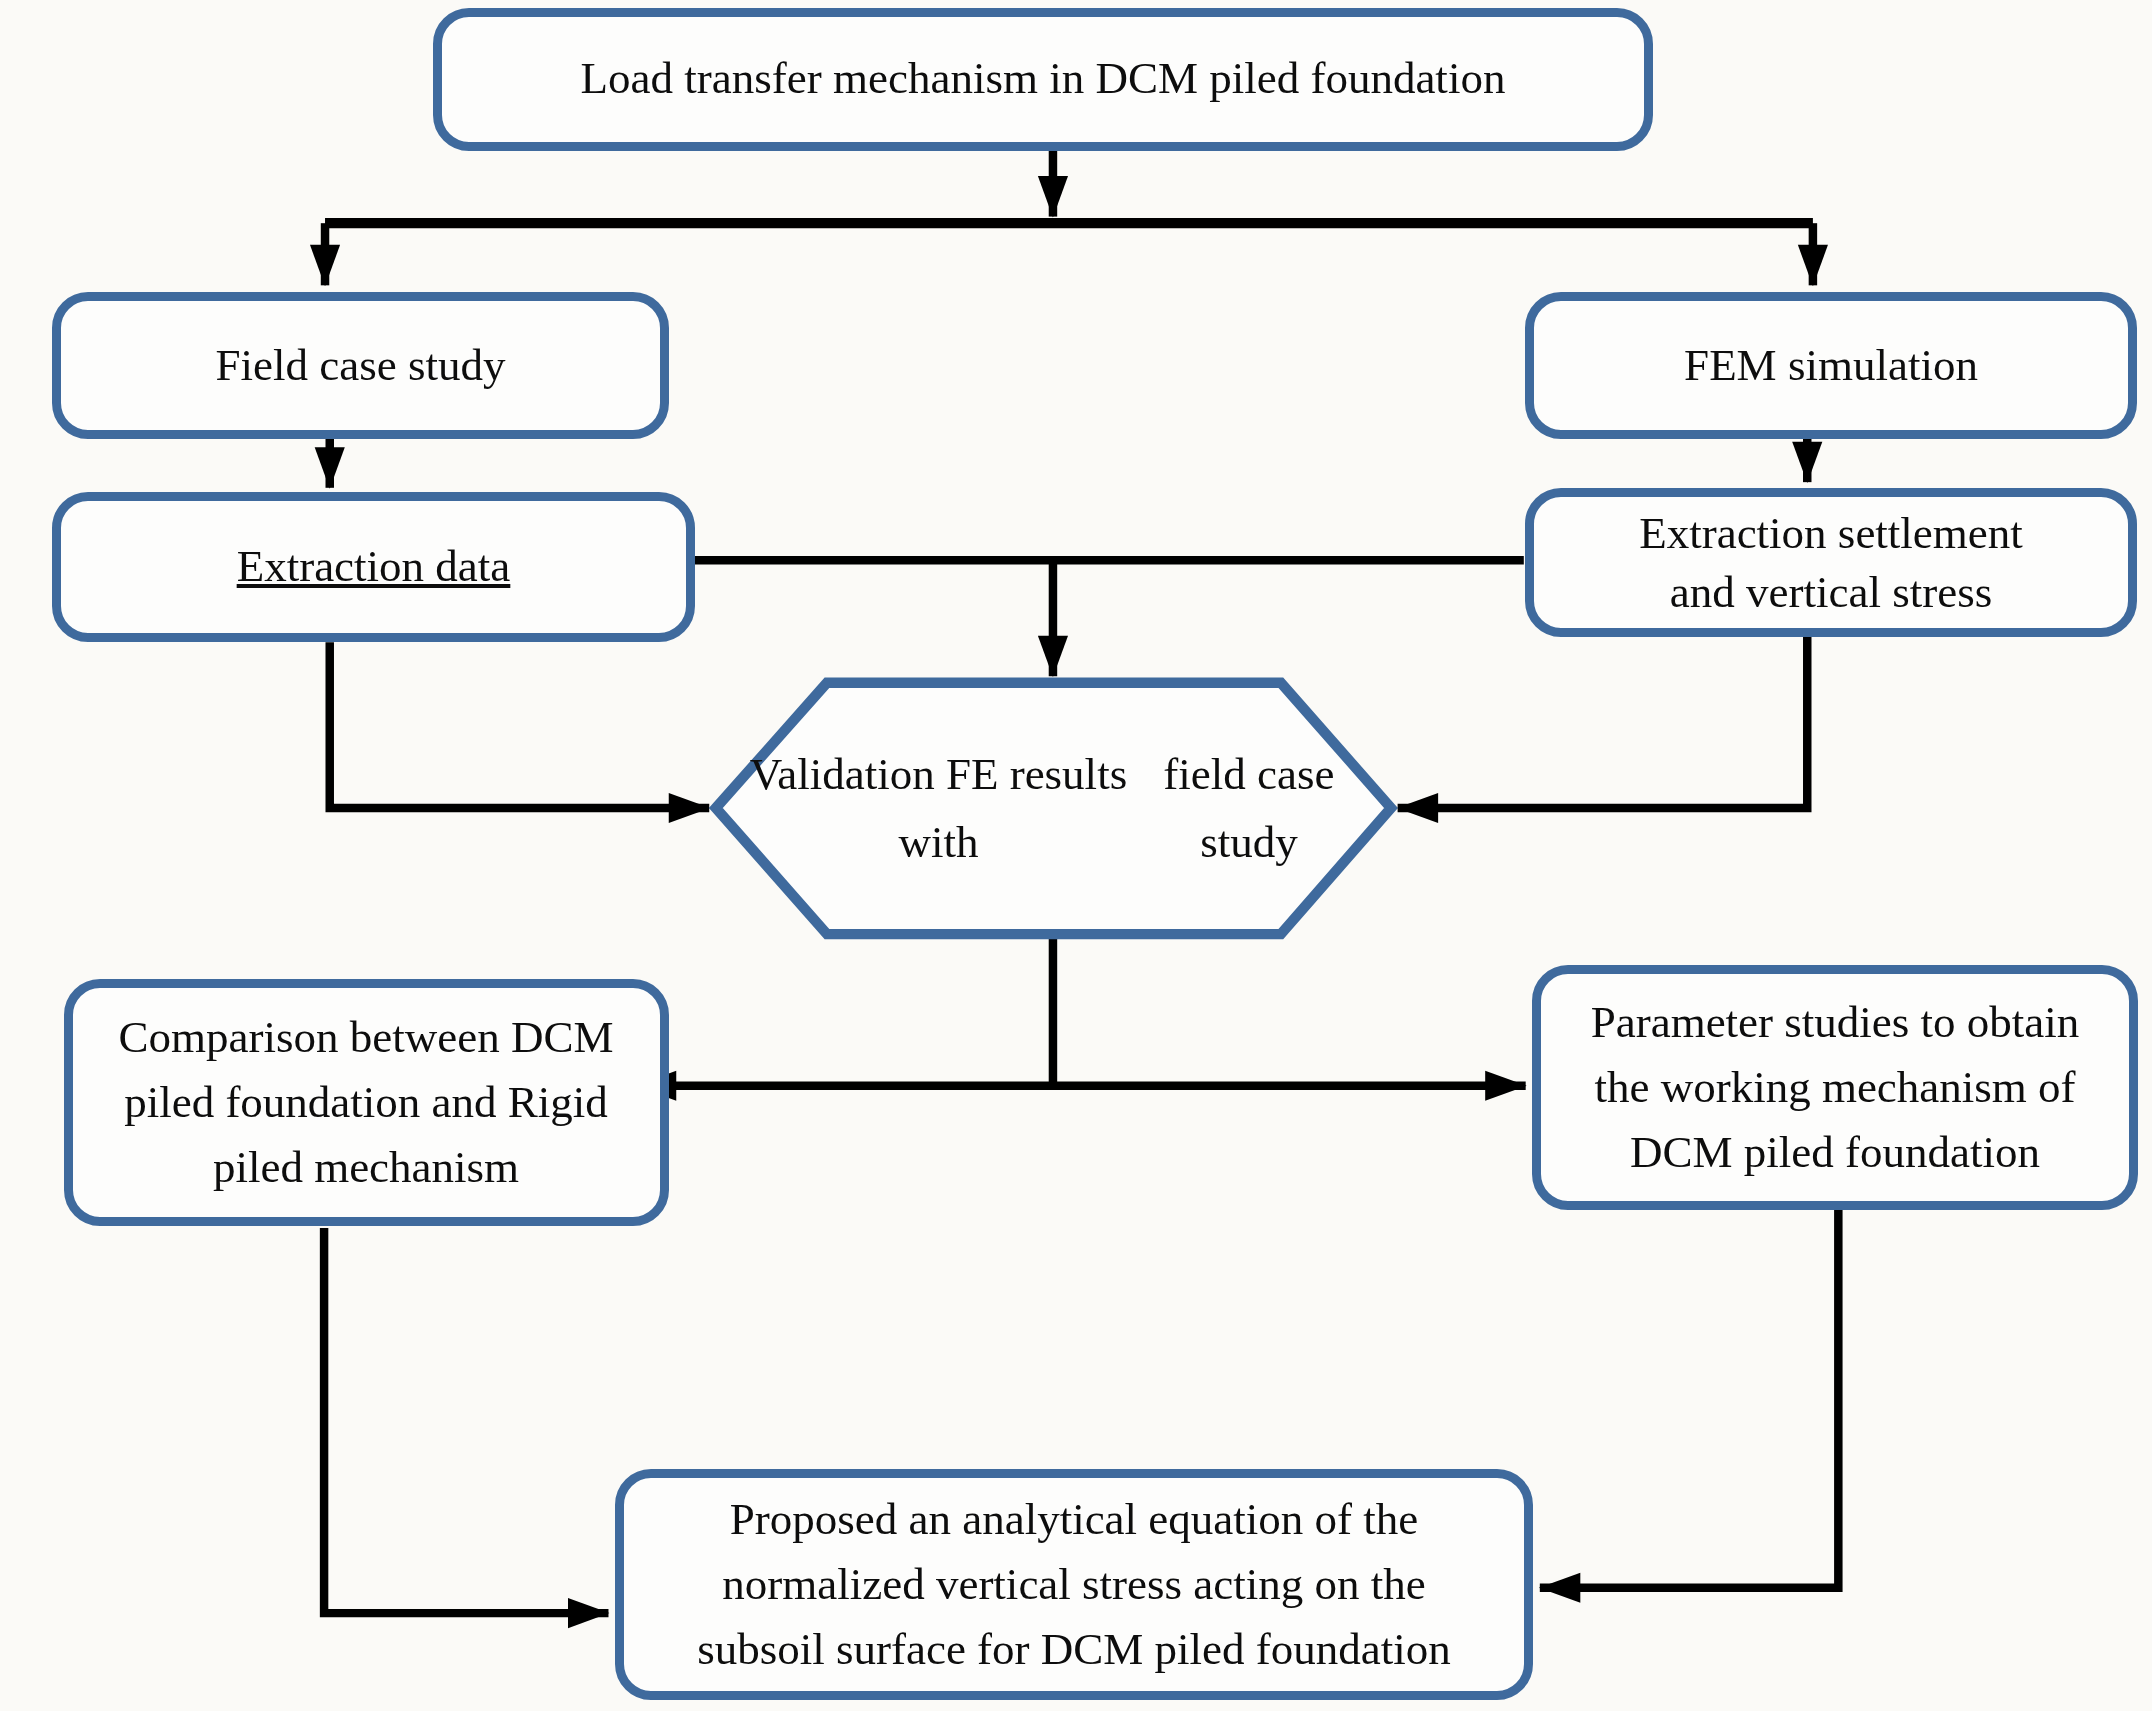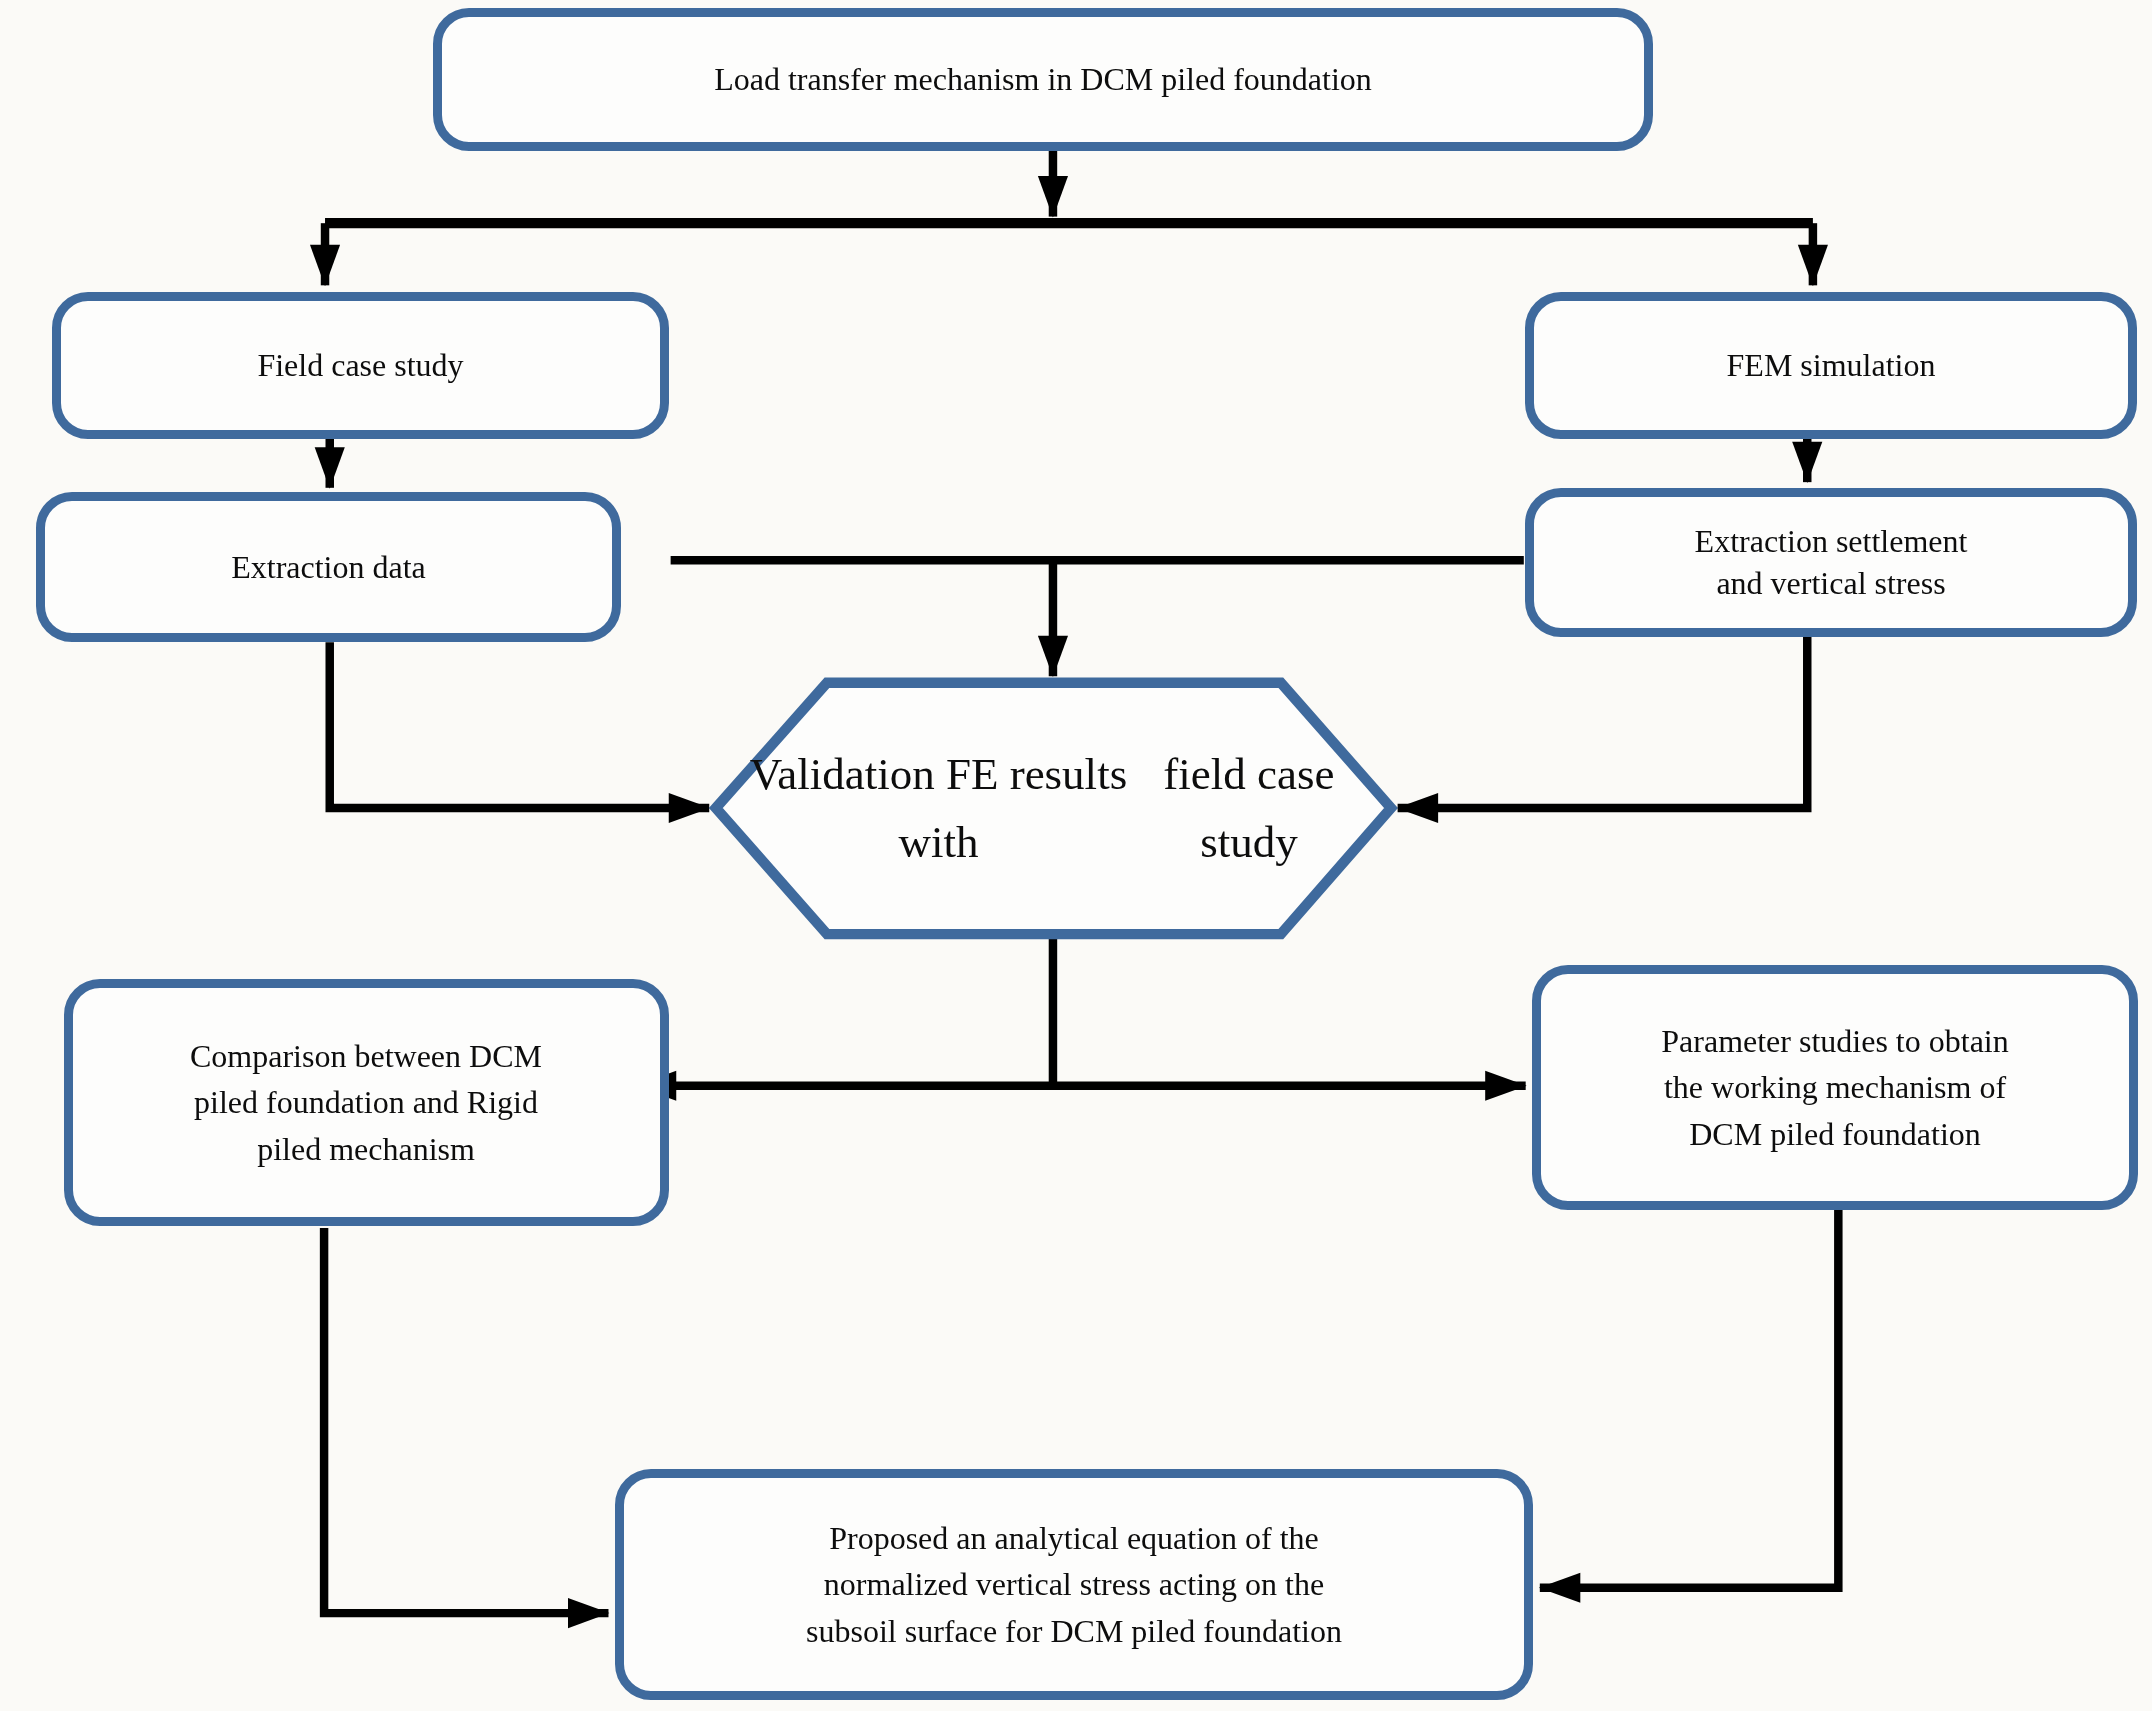--- a/index.html
+++ b/index.html
@@ -38,21 +38,21 @@
     position:absolute;
     box-sizing:border-box;
     border:9.4px solid var(--box-border);
     border-radius:36px;
     background:var(--box-fill);
     display:flex;
     flex-direction:column;
     align-items:center;
     justify-content:center;
     text-align:center;
-    font-size:32px;
+    font-size:45px;
     line-height:1.45;
   }
   .hex-label{
     position:absolute;
     display:flex;
     flex-direction:row;
     align-items:center;
     justify-content:center;
     text-align:center;
     font-size:45px;
@@ -100,21 +100,21 @@
   </div>
 
   <div class="node" style="left:52px;top:292px;width:617px;height:147px;">
     <div>Field case study</div>
   </div>
 
   <div class="node" style="left:1525px;top:292px;width:612px;height:147px;">
     <div>FEM simulation</div>
   </div>
 
-  <div class="node" style="left:36px;top:492px;width:585px;height:150px;">
+  <div class="node" style="left:52px;top:492px;width:643px;height:150px;text-decoration:underline;">
     <div>Extraction data</div>
   </div>
 
   <div class="node tight" style="left:1525px;top:488px;width:612px;height:149px;">
     <div>Extraction settlement</div>
     <div>and vertical stress</div>
   </div>
 
   <div class="hex-label" style="left:744px;top:683px;width:621px;height:251px;">
     <div>Validation FE results with</div>

